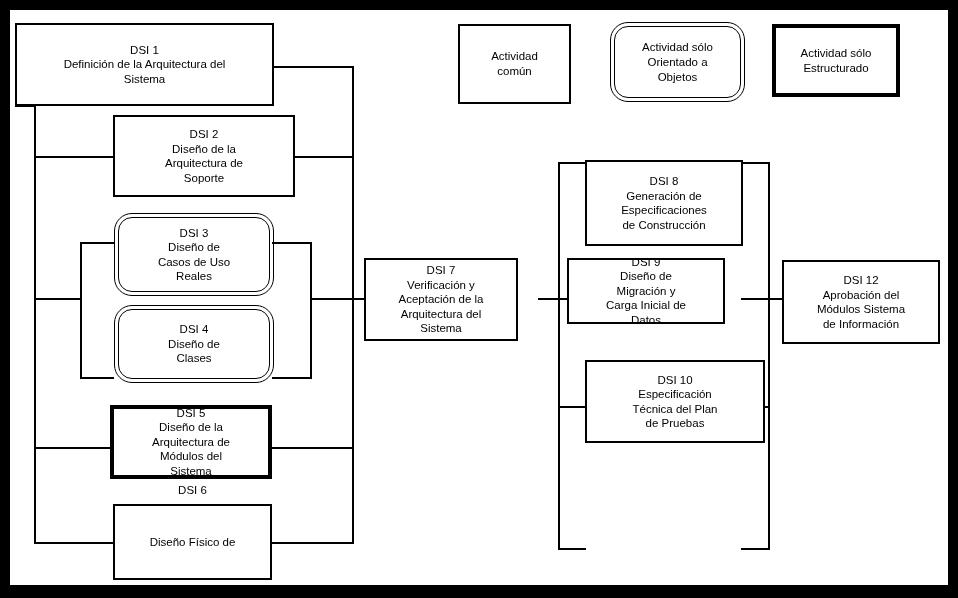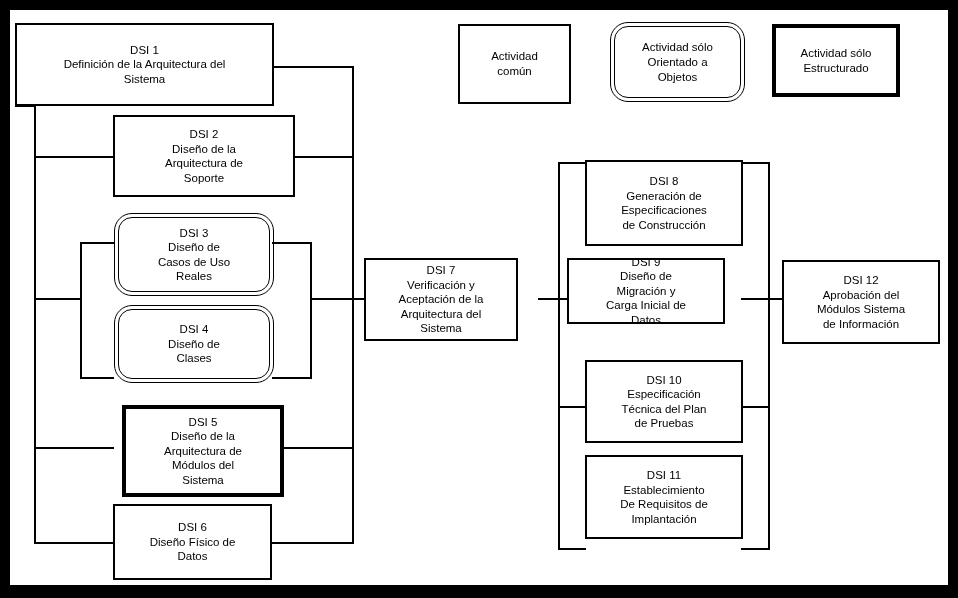--- a/index.html
+++ b/index.html
@@ -121,29 +121,29 @@
       <span class="ln">Casos de Uso</span>
       <span class="ln">Reales</span>
     </div>
 
     <div class="box b-oo" style="left:108px; top:299px; width:152px; height:70px;">
       <span class="ln">DSI 4</span>
       <span class="ln">Diseño de</span>
       <span class="ln">Clases</span>
     </div>
 
-    <div class="box b-thick" style="left:100px; top:395px; width:162px; height:92px;margin-left:12px;">
+    <div class="box b-thick" style="left:100px; top:395px; width:162px; height:74px;">
       <span class="ln">DSI 5</span>
       <span class="ln">Diseño de la</span>
       <span class="ln">Arquitectura de</span>
       <span class="ln">Módulos del</span>
       <span class="ln">Sistema</span>
     </div>
 
-    <div class="box b-plain" style="left:103px; top:494px; width:159px; height:76px;">
+    <div class="box b-plain" style="left:103px; top:494px; width:159px; height:76px;gap:37px;">
       <span class="ln">DSI 6</span>
       <span class="ln">Diseño Físico de</span>
       <span class="ln">Datos</span>
     </div>
 
     <div class="box b-plain" style="left:354px; top:248px; width:154px; height:83px;">
       <span class="ln">DSI 7</span>
       <span class="ln">Verificación y</span>
       <span class="ln">Aceptación de la</span>
       <span class="ln">Arquitectura del</span>
@@ -158,33 +158,27 @@
     </div>
 
     <div class="box b-plain" style="left:557px; top:248px; width:158px; height:66px;align-items:center;">
       <span class="ln">DSI 9</span>
       <span class="ln">Diseño de</span>
       <span class="ln">Migración y</span>
       <span class="ln">Carga Inicial de</span>
       <span class="ln">Datos</span>
     </div>
 
-    <div class="box b-plain" style="left:575px; top:350px; width:158px; height:83px;">
+    <div class="box b-plain" style="left:575px; top:350px; width:180px; height:83px;">
       <span class="ln">DSI 10</span>
       <span class="ln">Especificación</span>
       <span class="ln">Técnica del Plan</span>
       <span class="ln">de Pruebas</span>
     </div>
 
-    <div class="box b-plain" style="left:575px; top:445px; width:158px; height:84px;">
-      <span class="ln">DSI 11</span>
-      <span class="ln">Establecimiento</span>
-      <span class="ln">De Requisitos de</span>
-      <span class="ln">Implantación</span>
-    </div>
 
     <div class="box b-plain" style="left:772px; top:250px; width:158px; height:84px;">
       <span class="ln">DSI 12</span>
       <span class="ln">Aprobación del</span>
       <span class="ln">Módulos Sistema</span>
       <span class="ln">de Información</span>
     </div>
 
   </div>
 </div>

